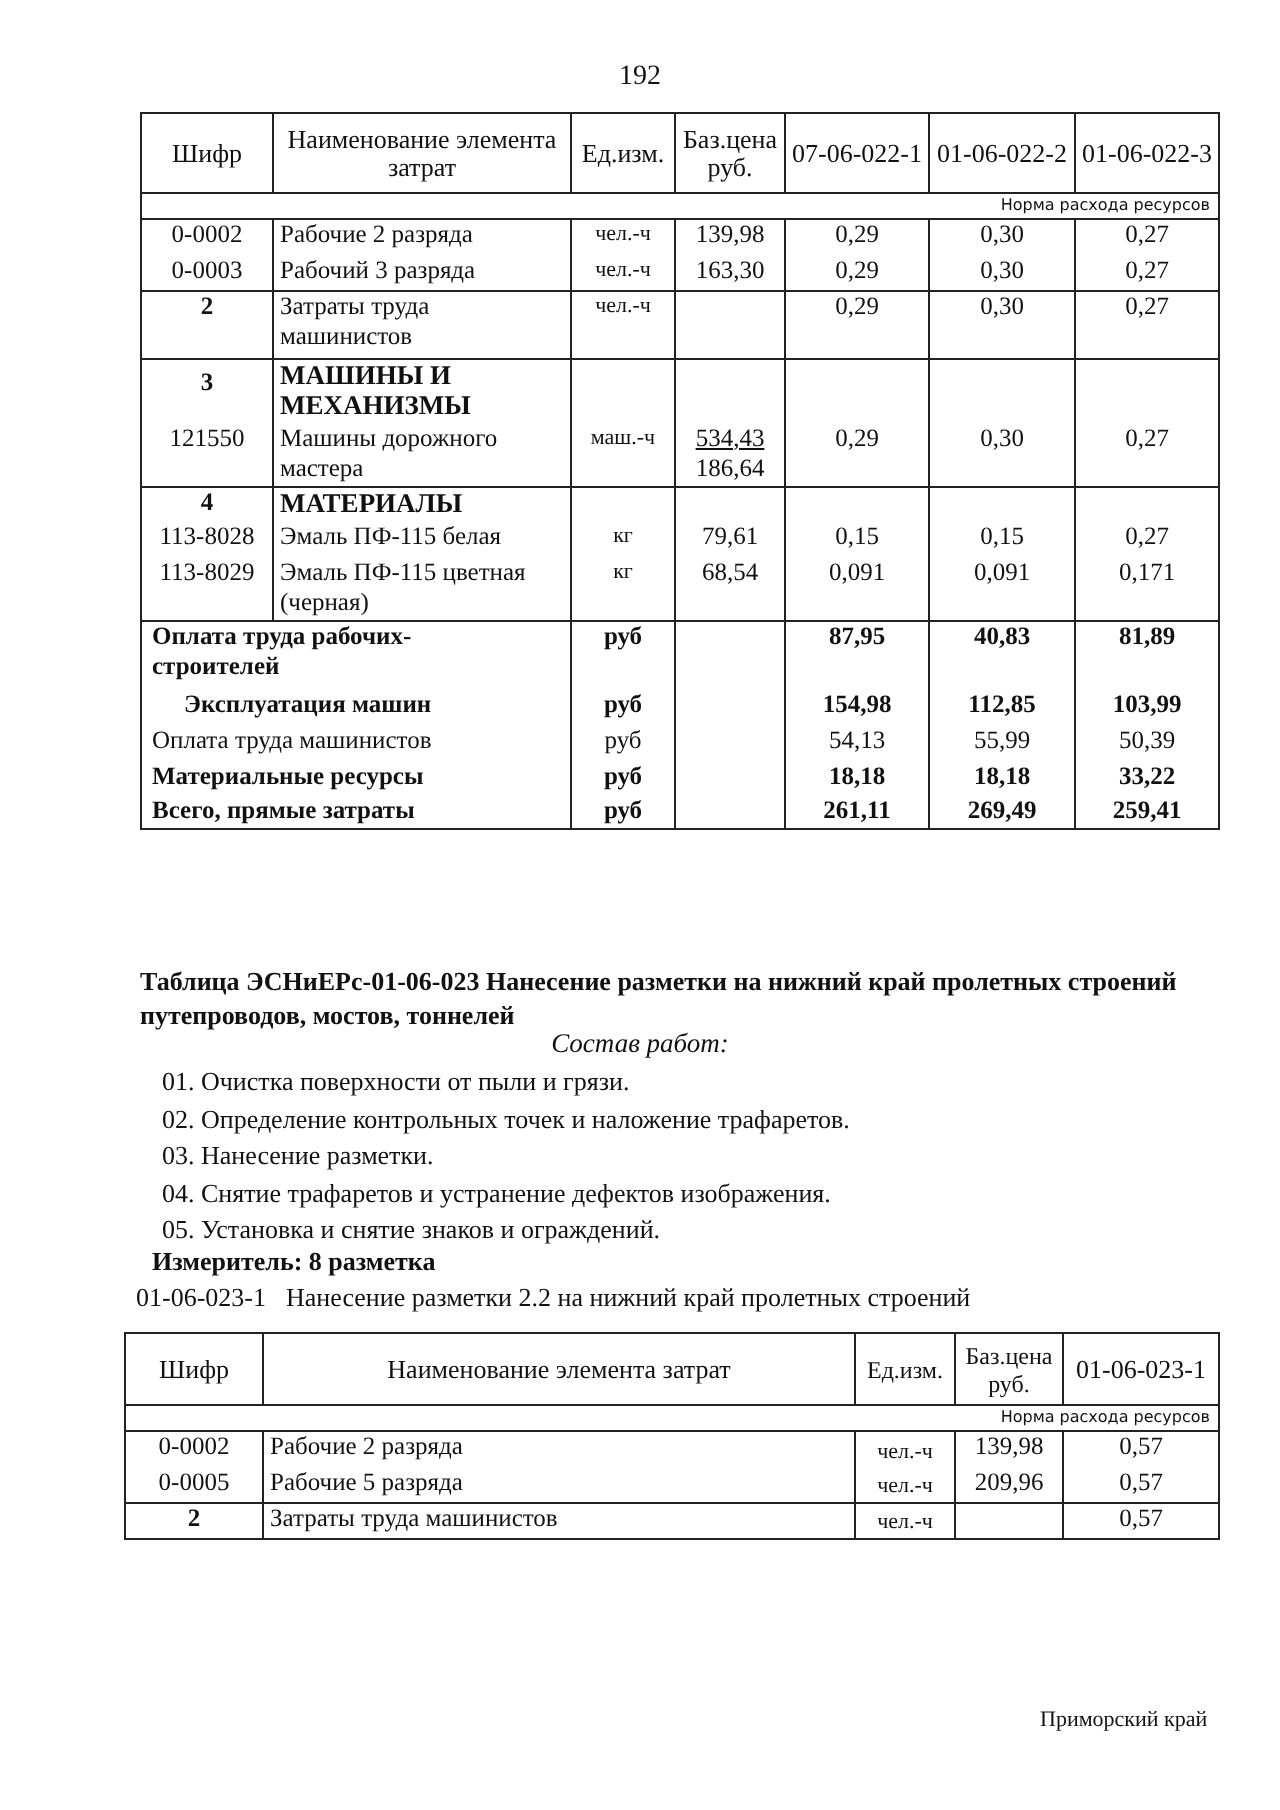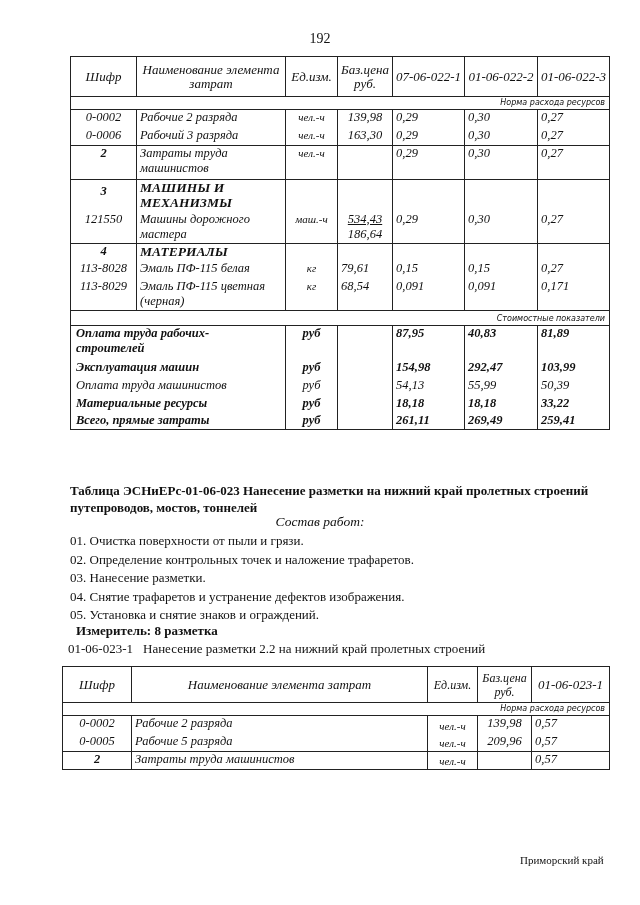--- a/index.html
+++ b/index.html
@@ -1,36 +1,36 @@
 <!DOCTYPE html>
 <html><head>
 <meta charset="utf-8">
 <style>
   html, body { margin:0; padding:0; background:#ffffff; }
   body { width:640px; height:905px; position:relative; overflow:hidden;
          font-family:"Liberation Serif", "DejaVu Serif", serif; color:#111; }
   .page-num { position:absolute; top:31px; left:0; width:640px; text-align:center; font-size:14px; }
 
-  table.t { position:absolute; border-collapse:collapse; table-layout:fixed; font-size:12.5px;font-style:italic; }
+  table.t { position:absolute; border-collapse:collapse; table-layout:fixed; font-size:12.5px; }
   table.t td, table.t th { border:1px solid #222; padding:0 3px; vertical-align:top; font-weight:normal; line-height:15px; }
   table.t th { text-align:center; vertical-align:middle; font-size:13px; line-height:14px; }
   .nb { border-top:none !important; border-bottom:none !important; }
   .c { text-align:center; }
-  .r { text-align:left; }
+  .r { text-align:center; }
   .b { font-weight:bold !important; }
   .norm { font-family:"DejaVu Sans", sans-serif; font-size:8px; text-align:right; padding:1px 4px !important; line-height:10px !important; }
   .u { text-decoration:underline; }
   .sm { font-size:11px; }
 
   #t1 { left:70px; top:56px; width:539px; }
   #t2 { left:62px; top:666px; width:547px; }
 
   .title { position:absolute; left:70px; top:482px; width:540px; font-weight:bold; font-size:13px; line-height:17px; }
   .composition-title { position:absolute; left:0; top:514px; width:640px; text-align:center; font-style:italic; font-size:13.5px; }
-  .work-list { position:absolute; left:70px; top:532px; font-size:13px; }
+  .work-list { position:absolute; left:81px; top:532px; font-size:13px; }
   .work-list div { height:18.5px; line-height:18px; }
   .meter { position:absolute; left:76px; top:623px; font-weight:bold; font-size:13px; }
   .subtitle { position:absolute; left:68px; top:641px; font-size:13px; }
   .subtitle span + span { margin-left:10px; }
   .footer { position:absolute; left:520px; top:854px; font-size:11px; }
 </style>
 </head>
 <body>
 
 <div class="page-num">192</div>
@@ -62,21 +62,21 @@
   <tr style="height:18px">
     <td class="c" style="border-bottom:none">0-0002</td>
     <td style="border-bottom:none">Рабочие 2 разряда</td>
     <td class="c sm" style="border-bottom:none">чел.-ч</td>
     <td class="c" style="border-bottom:none">139,98</td>
     <td class="r" style="border-bottom:none">0,29</td>
     <td class="r" style="border-bottom:none">0,30</td>
     <td class="r" style="border-bottom:none">0,27</td>
   </tr>
   <tr style="height:18px">
-    <td class="c nb">0-0006</td>
+    <td class="c nb">0-0003</td>
     <td class="nb">Рабочий 3 разряда</td>
     <td class="c sm nb">чел.-ч</td>
     <td class="c nb">163,30</td>
     <td class="r nb">0,29</td>
     <td class="r nb">0,30</td>
     <td class="r nb">0,27</td>
   </tr>
   <tr style="height:34px">
     <td class="c b">2</td>
     <td style="padding-right:40px">Затраты труда машинистов</td>
@@ -124,38 +124,35 @@
   </tr>
   <tr style="height:32px">
     <td class="c" style="border-top:none">113-8029</td>
     <td style="border-top:none">Эмаль ПФ-115 цветная (черная)</td>
     <td class="c sm" style="border-top:none">кг</td>
     <td class="r" style="border-top:none">68,54</td>
     <td class="r" style="border-top:none">0,091</td>
     <td class="r" style="border-top:none">0,091</td>
     <td class="r" style="border-top:none">0,171</td>
   </tr>
-  <tr>
-        <td colspan="7" class="norm" style="padding-top:3px !important">Стоимостные показатели</td>
-      </tr>
 
   <tr style="height:34px">
     <td colspan="2" class="b" style="border-bottom:none; padding-left:5px; padding-right:60px">Оплата труда рабочих-строителей</td>
     <td class="c b" style="border-bottom:none">руб</td>
     <td style="border-bottom:none"></td>
     <td class="r b" style="border-bottom:none">87,95</td>
     <td class="r b" style="border-bottom:none">40,83</td>
     <td class="r b" style="border-bottom:none">81,89</td>
   </tr>
   <tr style="height:18px">
-    <td colspan="2" class="b nb" style="padding-left:5px">Эксплуатация машин</td>
+    <td colspan="2" class="b nb" style="padding-left:21px">Эксплуатация машин</td>
     <td class="c b nb">руб</td>
     <td class="nb"></td>
     <td class="r b nb">154,98</td>
-    <td class="r b nb">292,47</td>
+    <td class="r b nb">112,85</td>
     <td class="r b nb">103,99</td>
   </tr>
   <tr style="height:18px">
     <td colspan="2" class="nb" style="padding-left:5px">Оплата труда машинистов</td>
     <td class="c nb">руб</td>
     <td class="nb"></td>
     <td class="r nb">54,13</td>
     <td class="r nb">55,99</td>
     <td class="r nb">50,39</td>
   </tr>

